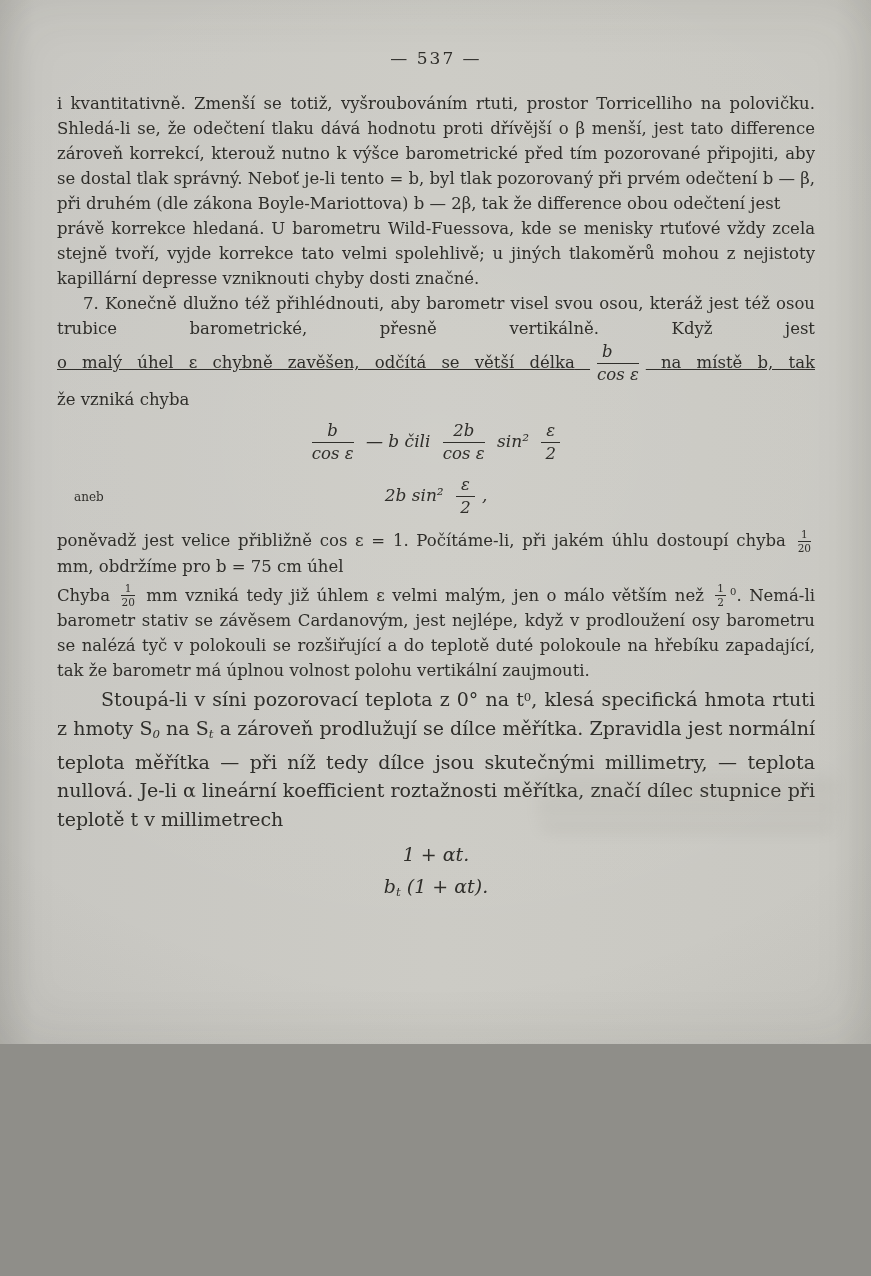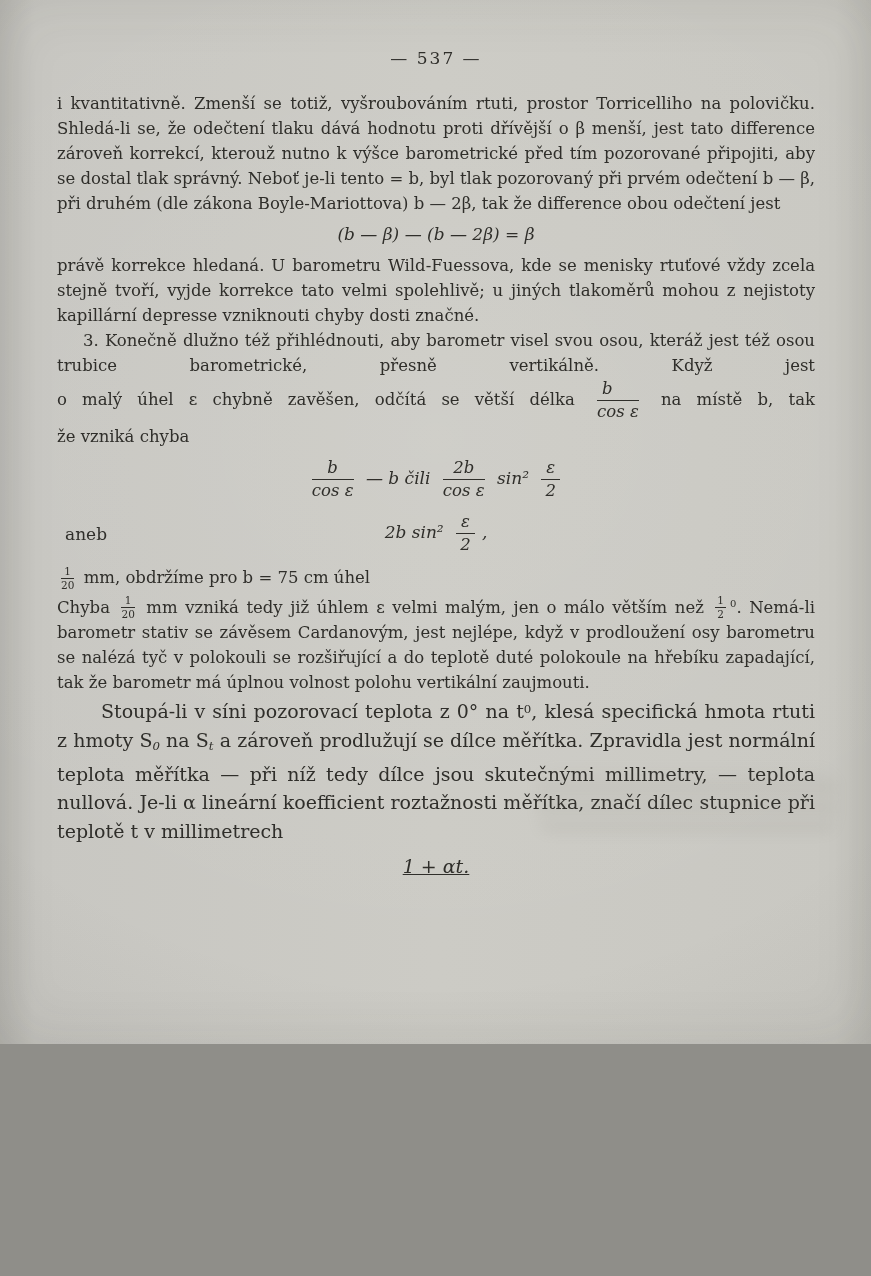--- a/index.html
+++ b/index.html
@@ -68,35 +68,36 @@
   }
   .sfrac .fnum { display: block; border-bottom: 1px solid #2f2e2a; padding: 0 2px 1px; }
   .sfrac .fden { display: block; padding-top: 1px; }
   .half-sup { font-size: 10px; vertical-align: 0.55em; }
 
   .frac-line {
     font-size: 16.5px;
     text-align: justify;
     text-align-last: justify;
     margin: 2px 0;
+    text-decoration: underline;
   }
 
   .aneb-row {
     position: relative;
     text-align: center;
     font-style: italic;
     font-size: 17px;
     margin: 12px 0 10px;
   }
   .aneb-label {
     position: absolute;
-    left: 8px; top: 50%;
+    left: 17px; top: 50%;
     transform: translateY(-50%);
     font-style: normal;
-    font-size: 17px;
+    font-size: 12px;
   }
 
   .section-heading {
     margin: 18px 0 18px;
     text-align: center;
     font-weight: 400;
   }
   .sec-num {
     font-family: "DejaVu Serif", serif;
     font-size: 19px;
@@ -115,21 +116,20 @@
     text-align: justify;
     margin: 0;
   }
   .indent-first { text-indent: 44px; }
 
   .big-formula {
     text-align: center;
     font-style: italic;
     font-size: 19px;
     margin: 10px 0 9px;
-    text-decoration: underline;
   }
 
   sub { font-size: 0.62em; vertical-align: -0.22em; font-style: italic; }
   sup { font-size: 0.62em; vertical-align: 0.45em; }
 
   .stain {
     position: absolute;
     pointer-events: none;
     filter: blur(7px);
     border-radius: 14px;
@@ -143,26 +143,25 @@
 </style>
 </head>
 <body>
 
 <div class="page">
 
   <div class="page-number">— 537 —</div>
 
   <p class="para">i kvantitativně. Zmenší se totiž, vyšroubováním rtuti, prostor Torricelliho na polovičku. Shledá-li se, že odečtení tlaku dává hodnotu proti dřívější o β menší, jest tato difference zároveň korrekcí, kterouž nutno k výšce barometrické před tím pozorované připojiti, aby se dostal tlak správný. Neboť je-li tento = b, byl tlak pozorovaný při prvém odečtení b — β, při druhém (dle zákona Boyle-Mariottova) b — 2β, tak že difference obou odečtení jest</p>
 
-  <div class="formula-line">(b — β) — (b — 2β) = β</div>
 
   <p class="para">právě korrekce hledaná. U barometru Wild-Fuessova, kde se menisky rtuťové vždy zcela stejně tvoří, vyjde korrekce tato velmi spolehlivě; u jiných tlakoměrů mohou z nejistoty kapillární depresse vzniknouti chyby dosti značné.</p>
 
   <div>
-    <p class="para force-justify indent-small">3. Konečně dlužno též přihlédnouti, aby barometr visel svou osou, kteráž jest též osou trubice barometrické, přesně vertikálně. Když jest</p>
+    <p class="para force-justify indent-small">7. Konečně dlužno též přihlédnouti, aby barometr visel svou osou, kteráž jest též osou trubice barometrické, přesně vertikálně. Když jest</p>
     <div class="frac-line">
       <span>o malý úhel ε chybně zavěšen, odčítá se větší délka</span>
       <span class="frac"><span class="fnum">b</span><span class="fden">cos ε</span></span>
       <span>na místě b, tak</span>
     </div>
     <p class="para">že vzniká chyba</p>
   </div>
 
   <div class="formula-line formula-tall">
     <span class="frac"><span class="fnum">b</span><span class="fden">cos ε</span></span>
@@ -174,38 +173,42 @@
 
   <div class="aneb-row">
     <span class="aneb-label">aneb</span>
     <span>
       <span>2b sin²</span>
       <span class="frac"><span class="fnum">ε</span><span class="fden">2</span></span><span>,</span>
     </span>
   </div>
 
   <p class="para">
+    <span>poněvadž jest velice přibližně cos ε = 1. Počítáme-li, při jakém úhlu dostoupí chyba</span>
     <span class="sfrac"><span class="fnum">1</span><span class="fden">20</span></span>
     <span>mm, obdržíme pro b = 75 cm úhel</span>
   </p>
 
 
   <p class="para">
     <span>Chyba</span>
     <span class="sfrac"><span class="fnum">1</span><span class="fden">20</span></span>
     <span>mm vzniká tedy již úhlem ε velmi malým, jen o málo větším než</span>
     <span class="sfrac"><span class="fnum">1</span><span class="fden">2</span></span><sup class="half-sup">0</sup><span>. Nemá-li barometr stativ se závěsem Cardanovým, jest nejlépe, když v prodloužení osy barometru se nalézá tyč v polokouli se rozšiřující a do teplotě duté polokoule na hřebíku zapadající, tak že barometr má úplnou volnost polohu vertikální zaujmouti.</span>
   </p>
 
 
   <p class="big-para indent-first">
     <span>Stoupá-li v síni pozorovací teplota z 0° na t</span><sup>0</sup><span>, klesá specifická hmota rtuti z hmoty S</span><sub>0</sub><span> na S</span><sub>t</sub><span> a zároveň prodlužují se dílce měřítka. Zpravidla jest normální teplota měřítka — při níž tedy dílce jsou skutečnými millimetry, — teplota nullová. Je-li α lineární koefficient roztažnosti měřítka, značí dílec stupnice při teplotě t v millimetrech</span>
   </p>
 
   <div class="big-formula">1 + αt.</div>
 
 
+  <div class="big-formula">
+    <span>b</span><sub>t</sub><span> (1 + αt).</span>
+  </div>
 
   <div class="stain stain-1"></div>
   <div class="stain stain-2"></div>
   <div class="stain stain-3"></div>
 
 </div>
 
 </body></html>

